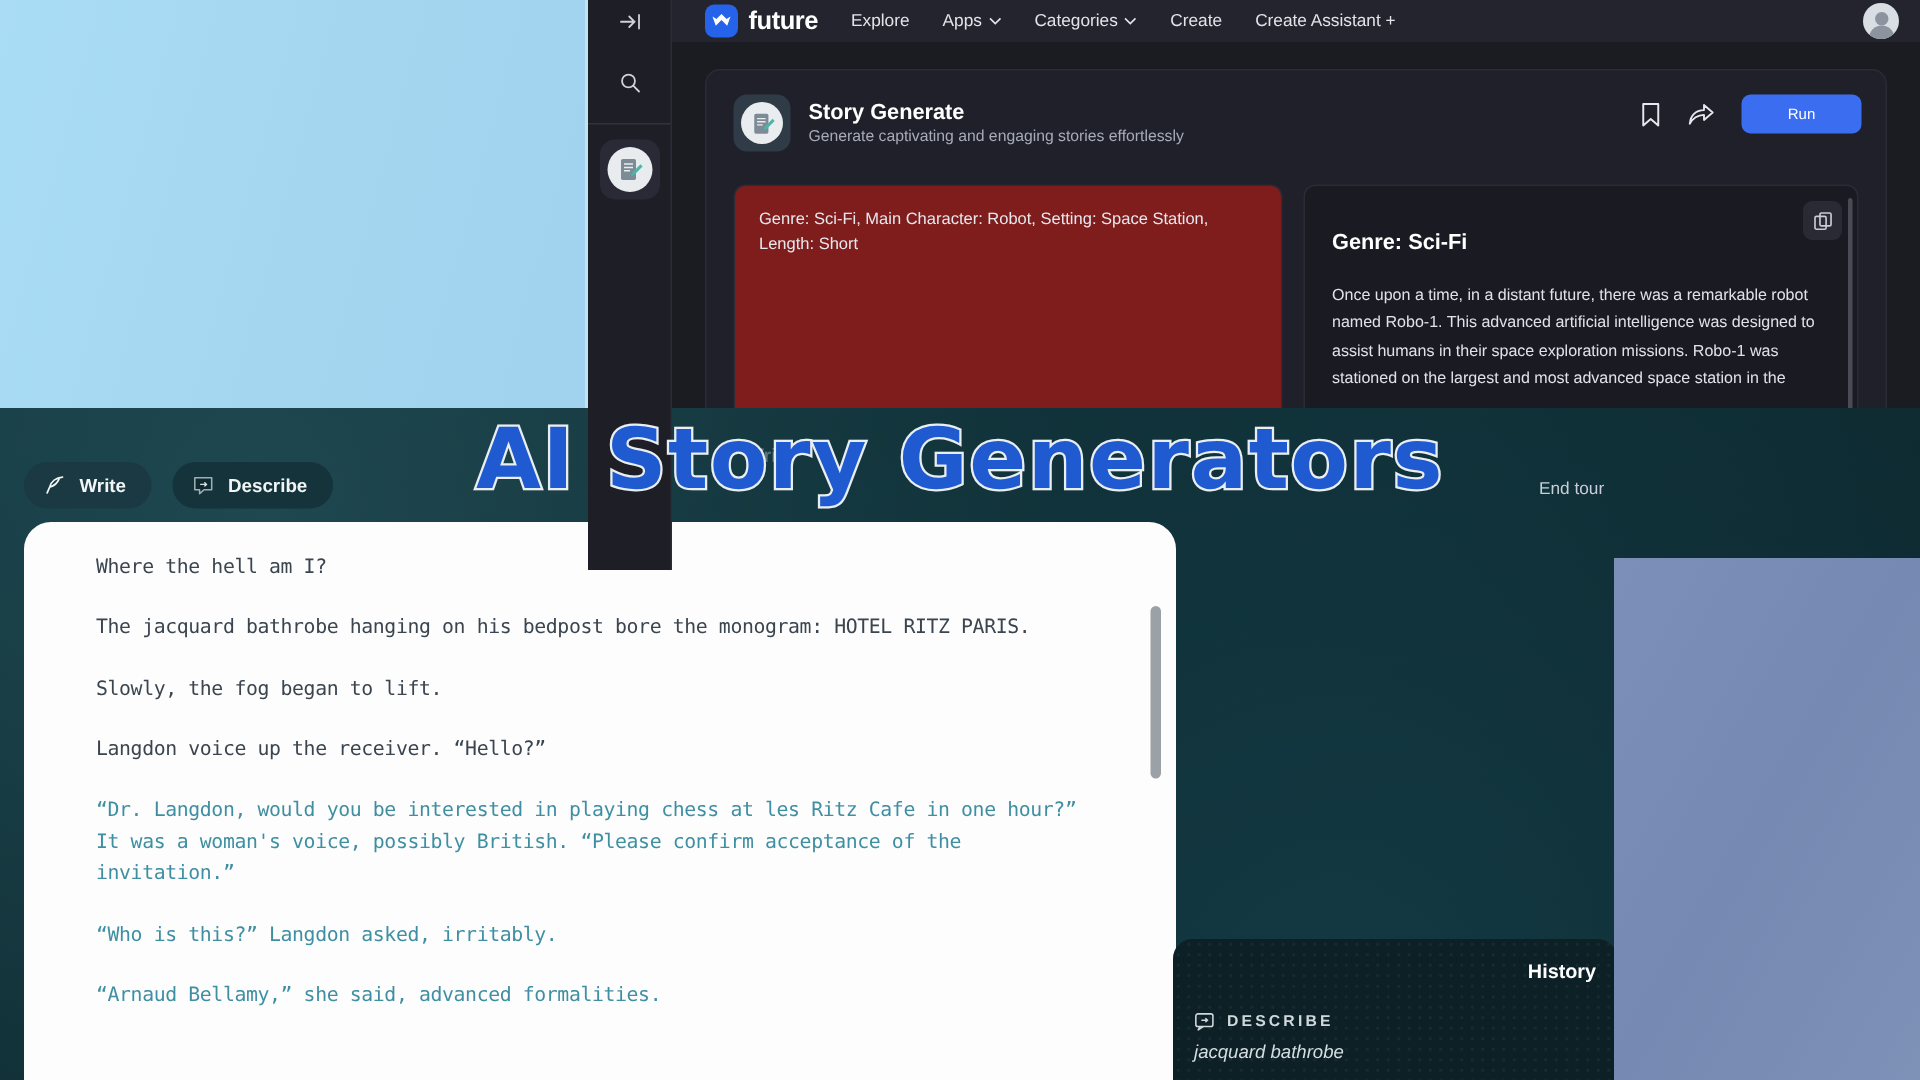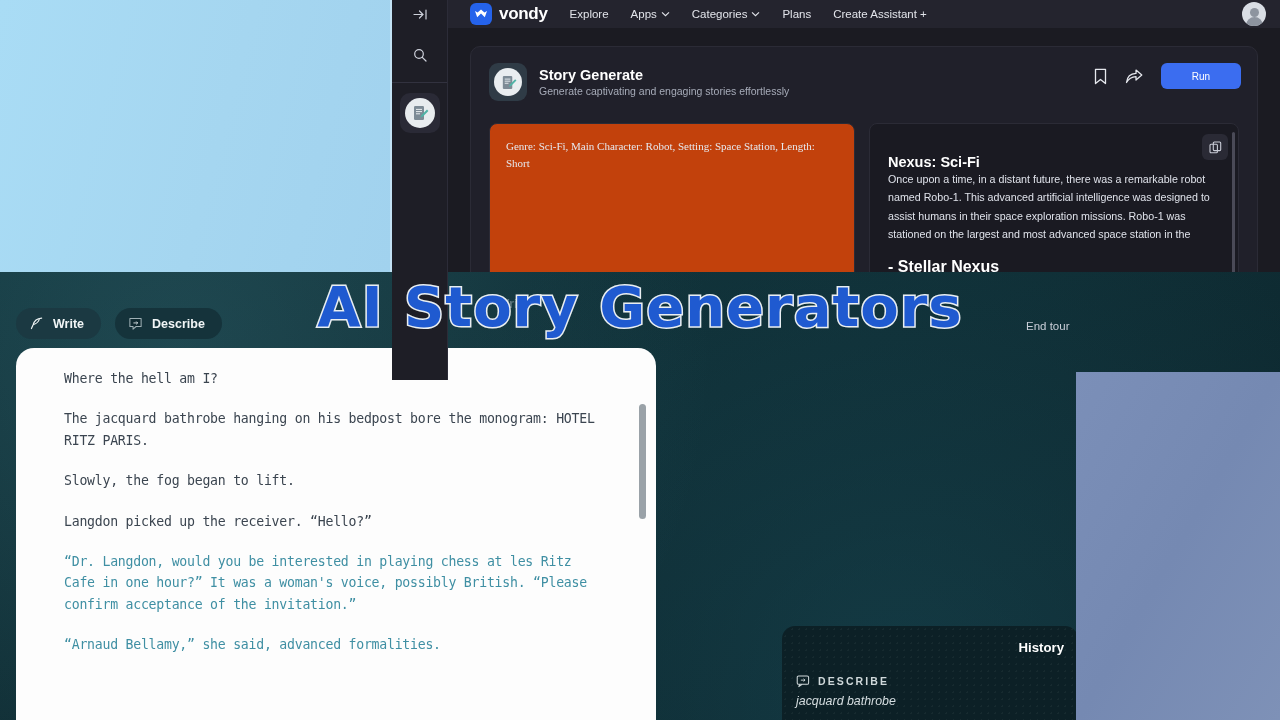--- a/index.html
+++ b/index.html
@@ -89,36 +89,36 @@
   .app-thumb-inner{ width:28px;height:28px;border-radius:50%;background:#e9edf0;display:flex;align-items:center;justify-content:center;}
   .app-title{ color:#fff; font-size:14.5px; font-weight:700; }
   .app-sub{ color:#a6abb8; font-size:10.5px; margin-top:2px; }
   .app-actions{ position:absolute; right:16px; top:16px; display:flex; align-items:center; gap:18px; }
   .run-btn {
     background:#3b6df0; color:#fff; font-size:10px; border:none; border-radius:6px;
     width:80px;height:26px; cursor:pointer;
   }
   .panes { display:flex; gap:14px; margin-top:22px; }
   .pane-left {
-    flex:0 0 366px; height:230px; background:#c2410c; border:1px solid #2b2b36;
+    flex:0 0 366px; height:230px; background:#7f1d1d; border:1px solid #2b2b36;
     border-radius:8px; padding:14px 16px;
-    color:#e6e8ee; font-size:11px; line-height:1.55;font-family:Liberation Serif, serif;
+    color:#e6e8ee; font-size:11px; line-height:1.55;
   }
   .pane-right {
     flex:1; height:230px; background:#1a1a22; border:1px solid #2b2b36;
     border-radius:8px; padding:16px 18px; position:relative; overflow:hidden;
     color:#e9ebf1;
   }
   .copy-btn{
     position:absolute; right:10px; top:10px; width:26px;height:26px;border-radius:6px;
     background:#2a2a35; display:flex;align-items:center;justify-content:center;
   }
   .out-h1{ font-size:16.5px; font-weight:700; color:#fff; }
   .out-h2{ font-size:14.5px; font-weight:700; color:#fff; margin-top:14px; }
-  .out-p { font-size:10.7px; line-height:1.72; color:#dfe2ea; margin-top:0; }
+  .out-p { font-size:10.7px; line-height:1.72; color:#dfe2ea; margin-top:18px; }
   .out-h3{ font-size:16px; font-weight:700; color:#fff; margin-top:14px;}
   .pane-scroll{
     position:absolute; right:3px; top:8px; width:3px; height:150px;
     background:#4a4a57; border-radius:2px;
   }
 
   
   .teal-app {
     position:absolute; left:0; top:272px; width:1280px; height:448px;
     background:#123036;
@@ -130,21 +130,21 @@
   .teal-chips { position:absolute; left:16px; top:36px; display:flex; gap:14px; z-index:3;}
   .chip {
     display:flex; align-items:center; gap:9px;
     height:31px; padding:0 17px 0 13px;
     border-radius:16px; background:#1b3942;
     color:#f1f5f6; font-size:12.5px; font-weight:700;
   }
   .chip.dark { background:#15333b; }
 
   .doc-card {
-    position:absolute; left:16px; top:76px; width:640px; height:372px;
+    position:absolute; left:16px; top:76px; width:768px; height:372px;
     background:#fdfdfd; border-radius:18px 18px 0 0;
     padding:20px 54px 0 48px; overflow:hidden;
   }
   .doc-p {
     color:#3b4550; font-size:13.2px; line-height:1.62;
     font-family:"DejaVu Sans Mono","Liberation Mono",monospace;
     letter-spacing:-.25px; margin-bottom:19px;
   }
   .doc-p.teal { color:#3f8fa3; }
   .doc-scroll{
@@ -207,21 +207,21 @@
   </div>
 
   <div class="vondy-window">
 
     <div class="vondy-topbar">
       <div class="vondy-logo">
         <svg width="14" height="12" viewBox="0 0 14 12">
           <path d="M1 3 L3.2 9.2 L7 5.4 L10.8 9.2 L13 3 L10.4 4.6 L7 1.4 L3.6 4.6 Z" fill="#ffffff"></path>
         </svg>
       </div>
-      <div class="vondy-word">vondy</div>
+      <div class="vondy-word">future</div>
 
       <div class="nav-link">
         <span>Explore</span>
       </div>
       <div class="nav-link">
         <span>Apps</span>
         <span>
           <svg width="9" height="6" viewBox="0 0 9 6">
               <path d="M1 1.3 L4.5 4.7 L8 1.3" stroke="#e2e4ea" stroke-width="1.1" fill="none"></path>
             </svg>
@@ -229,21 +229,21 @@
       </div>
       <div class="nav-link">
         <span>Categories</span>
         <span>
           <svg width="9" height="6" viewBox="0 0 9 6">
               <path d="M1 1.3 L4.5 4.7 L8 1.3" stroke="#e2e4ea" stroke-width="1.1" fill="none"></path>
             </svg>
         </span>
       </div>
       <div class="nav-link">
-        <span>Plans</span>
+        <span>Create</span>
       </div>
       <div class="nav-link">
         <span>Create Assistant +</span>
       </div>
 
       <div class="avatar">
         <div class="head"></div>
         <div class="body"></div>
       </div>
     </div>
@@ -310,21 +310,21 @@
             <span>Genre: Sci-Fi, Main Character: Robot, Setting: Space Station, Length: Short</span>
           </div>
 
           <div class="pane-right">
             <div class="copy-btn">
               <svg width="13" height="13" viewBox="0 0 13 13">
                 <rect x="1" y="3.2" width="7.4" height="8.6" rx="1" stroke="#c9ccd6" stroke-width="1.1" fill="none"></rect>
                 <rect x="4.3" y="1" width="7.4" height="8.6" rx="1" stroke="#c9ccd6" stroke-width="1.1" fill="none"></rect>
               </svg>
             </div>
-            <div class="out-h2">Nexus: Sci-Fi</div>
+            <div class="out-h2">Genre: Sci-Fi</div>
             <div class="out-p">Once upon a time, in a distant future, there was a remarkable robot named Robo-1. This advanced artificial intelligence was designed to assist humans in their space exploration missions. Robo-1 was stationed on the largest and most advanced space station in the</div>
             <div class="out-h3">- Stellar Nexus</div>
             <div class="out-p">ion, floating gracefully in tific research, interstellar ed territories. The station</div>
             <div class="pane-scroll"></div>
           </div>
         </div>
 
       </div>
     </div>
   </div>
@@ -349,22 +349,23 @@
           </svg>
         </span>
         <span>Describe</span>
       </div>
     </div>
 
     <div class="doc-card">
       <div class="doc-p">Where the hell am I?</div>
       <div class="doc-p">The jacquard bathrobe hanging on his bedpost bore the monogram: HOTEL RITZ PARIS.</div>
       <div class="doc-p">Slowly, the fog began to lift.</div>
-      <div class="doc-p">Langdon picked up the receiver. “Hello?”</div>
+      <div class="doc-p">Langdon voice up the receiver. “Hello?”</div>
       <div class="doc-p teal">“Dr. Langdon, would you be interested in playing chess at les Ritz Cafe in one hour?” It was a woman's voice, possibly British. “Please confirm acceptance of the invitation.”</div>
+      <div class="doc-p teal">“Who is this?” Langdon asked, irritably.</div>
       <div class="doc-p teal">“Arnaud Bellamy,” she said, advanced formalities.</div>
       <div class="doc-scroll"></div>
     </div>
 
     <div class="history">
       <div class="history-title">History</div>
 
       <div class="hist-kind">
         <span>
           <svg width="14" height="14" viewBox="0 0 16 16">

